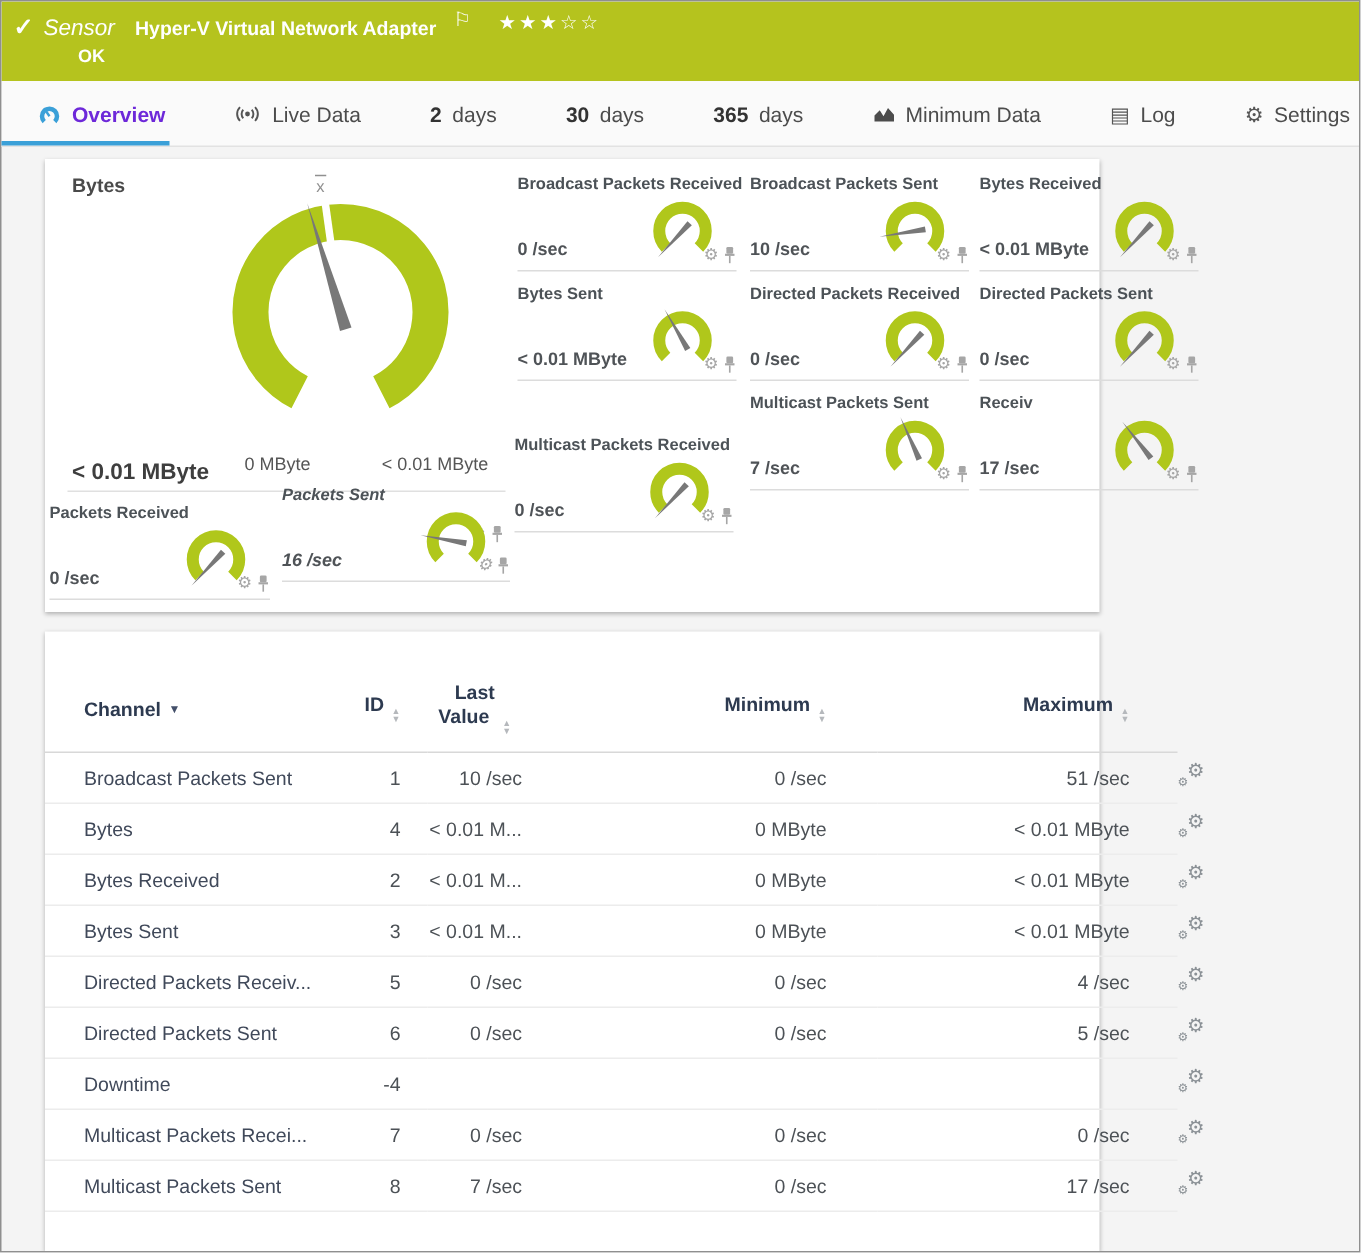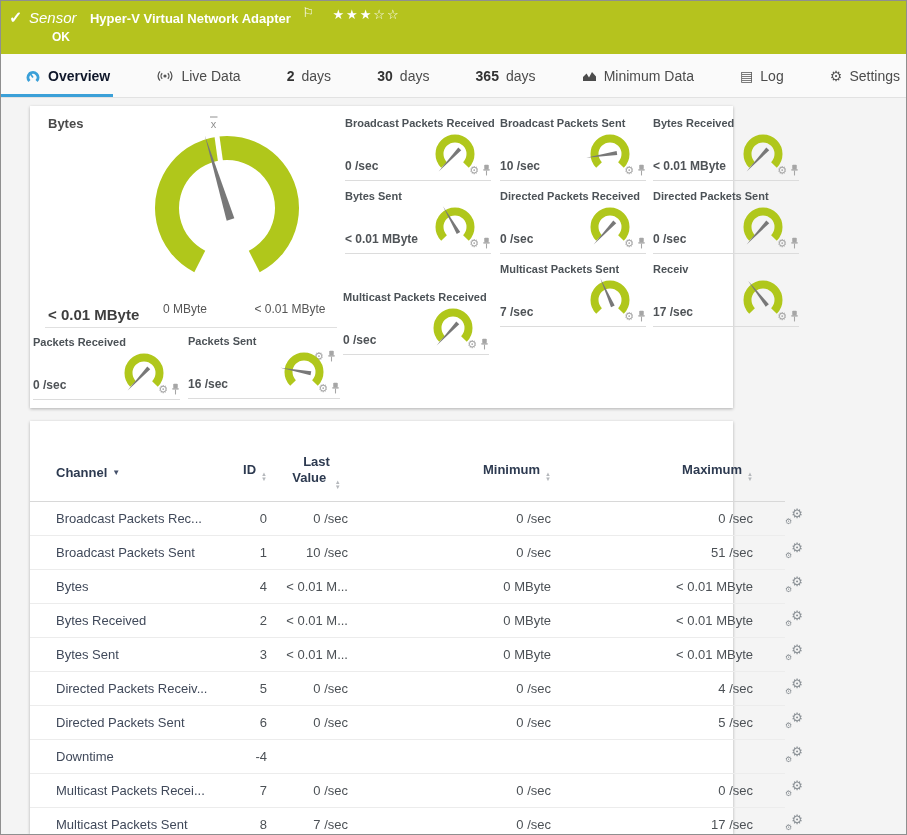--- a/index.html
+++ b/index.html
@@ -16,21 +16,21 @@
   .stars{font-size:13px;margin-left:14px;letter-spacing:2px;vertical-align:4px;cursor:pointer;}
   .status-ok{position:absolute;left:51px;top:29px;font-size:12px;font-weight:bold;}
 
   
   .tabbar{position:absolute;left:0;top:53px;width:100%;height:44px;background:#fafafa;
           border-bottom:1px solid #e2e2e2;display:flex;align-items:center;
           justify-content:space-between;padding:0 6px 0 24px;box-sizing:border-box;}
   .tab{position:relative;display:flex;align-items:center;gap:7px;height:100%;
        font-size:14px;color:#4c4c4c;cursor:pointer;white-space:nowrap;}
   .tab b{color:#333;}
-  .tab.active{color:#0f172a;font-weight:bold;}
+  .tab.active{color:#6d28d9;font-weight:bold;}
   .tab.active::after{content:"";position:absolute;left:-25px;right:-3px;bottom:0;height:3px;background:#3ba0d8;}
   .tab .tab-icon{display:inline-flex;align-items:center;}
   .tab .char-icon{font-size:14px;color:#555;line-height:1;}
 
   
   .panel{position:absolute;left:29px;width:703px;background:#fff;
          box-shadow:0 1px 3px rgba(0,0,0,.28);}
   .gauge-panel{top:105px;height:302px;}
   .table-panel{top:420px;height:413px;box-sizing:border-box;padding:22px 0 0 0;}
 
@@ -319,21 +319,21 @@
         <div class="gvalue">0 /sec</div>
         <div class="gicons">
           <span class="gear-glyph">⚙</span>
           <svg width="9" height="13" viewBox="0 0 10 14" class="pin-svg">
             <rect x="2.5" y="0.5" width="5" height="5" rx="1" fill="#a6a6a6"></rect>
             <rect x="1.5" y="5.5" width="7" height="1.6" fill="#a6a6a6"></rect>
             <rect x="4.4" y="7.1" width="1.2" height="5.4" fill="#a6a6a6"></rect>
           </svg>
         </div>
       </div>
-      <div class="gcell" style="left: 158px; top: 228px; width: 152px;">
+      <div class="gcell" style="left: 158px; top: 217px; width: 152px; font-style: italic;">
         <div class="glabel">Packets Sent</div>
         <svg viewBox="0 0 48 52" class="gsvg">
           <path d="M 13.04 37.96 A 15.5 15.5 0 1 1 34.96 37.96" stroke="#b0c71b" stroke-width="8" fill="none"></path>
           <polygon points="0,-24 2,7 -2,7" fill="#787878" transform="translate(24,27) rotate(-80)"></polygon>
         </svg>
         <div class="gvalue">16 /sec</div>
         <div class="gicons">
           <span class="gear-glyph">⚙</span>
           <svg width="9" height="13" viewBox="0 0 10 14" class="pin-svg">
             <rect x="2.5" y="0.5" width="5" height="5" rx="1" fill="#a6a6a6"></rect>
@@ -374,28 +374,20 @@
               </span></th>
             <th class="ar pr-max"><span>Maximum</span><span class="sort-both">
                 <span>▲</span>
                 <span>▼</span>
               </span></th>
             <th></th>
           </tr>
         </thead>
       <tbody id="tbody">
           <tr>
-            <td class="al ch">Broadcast Packets Rec...</td>
-            <td class="ar pr-id">0</td>
-            <td class="ar pr-last">0 /sec</td>
-            <td class="ar pr-min">0 /sec</td>
-            <td class="ar pr-max">0 /sec</td>
-            <td class="ac"><span class="ch-set"><span class="g-small">⚙</span><span class="g-big">⚙</span></span></td>
-          </tr>
-          <tr>
             <td class="al ch">Broadcast Packets Sent</td>
             <td class="ar pr-id">1</td>
             <td class="ar pr-last">10 /sec</td>
             <td class="ar pr-min">0 /sec</td>
             <td class="ar pr-max">51 /sec</td>
             <td class="ac"><span class="ch-set"><span class="g-small">⚙</span><span class="g-big">⚙</span></span></td>
           </tr>
           <tr>
             <td class="al ch">Bytes</td>
             <td class="ar pr-id">4</td>

